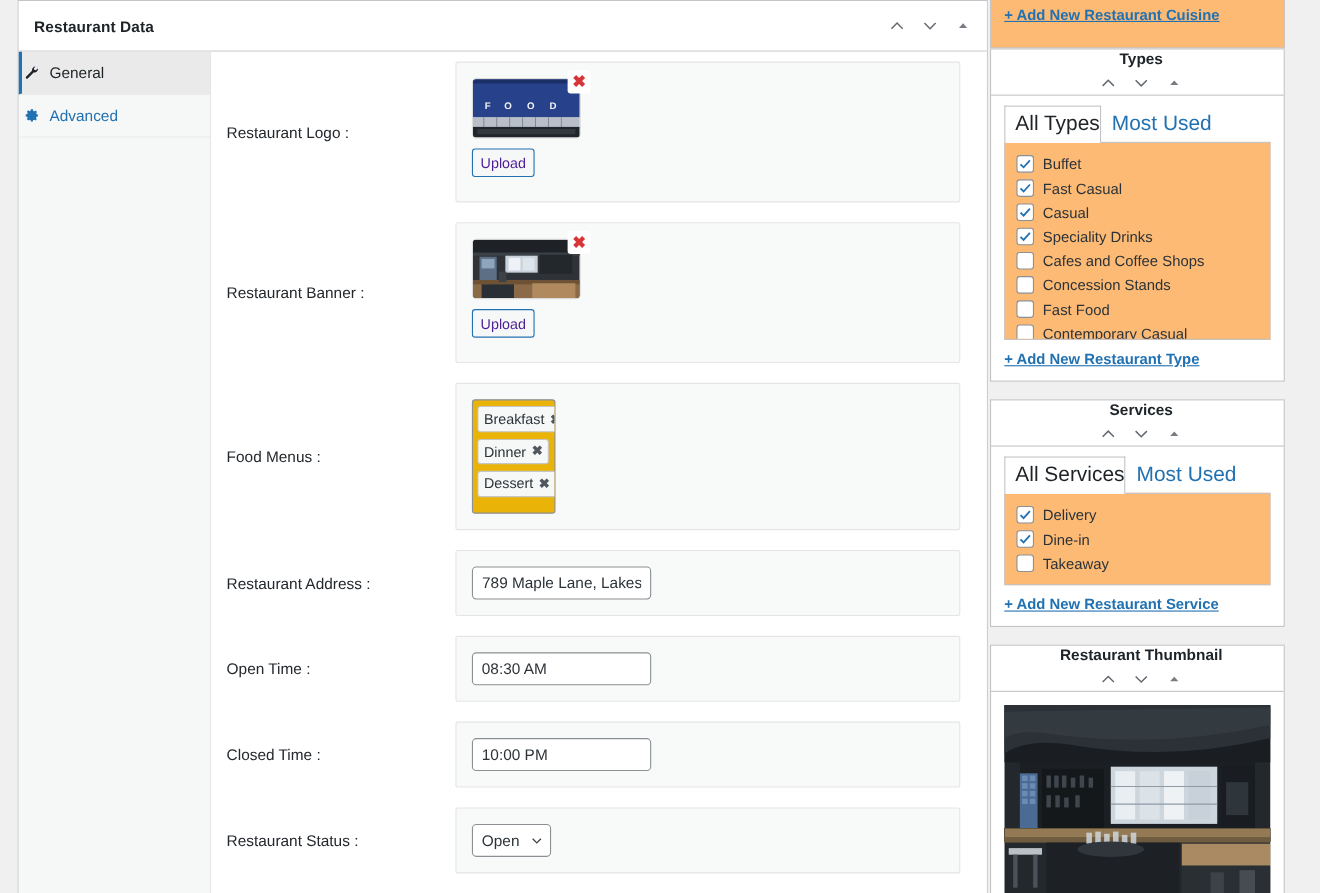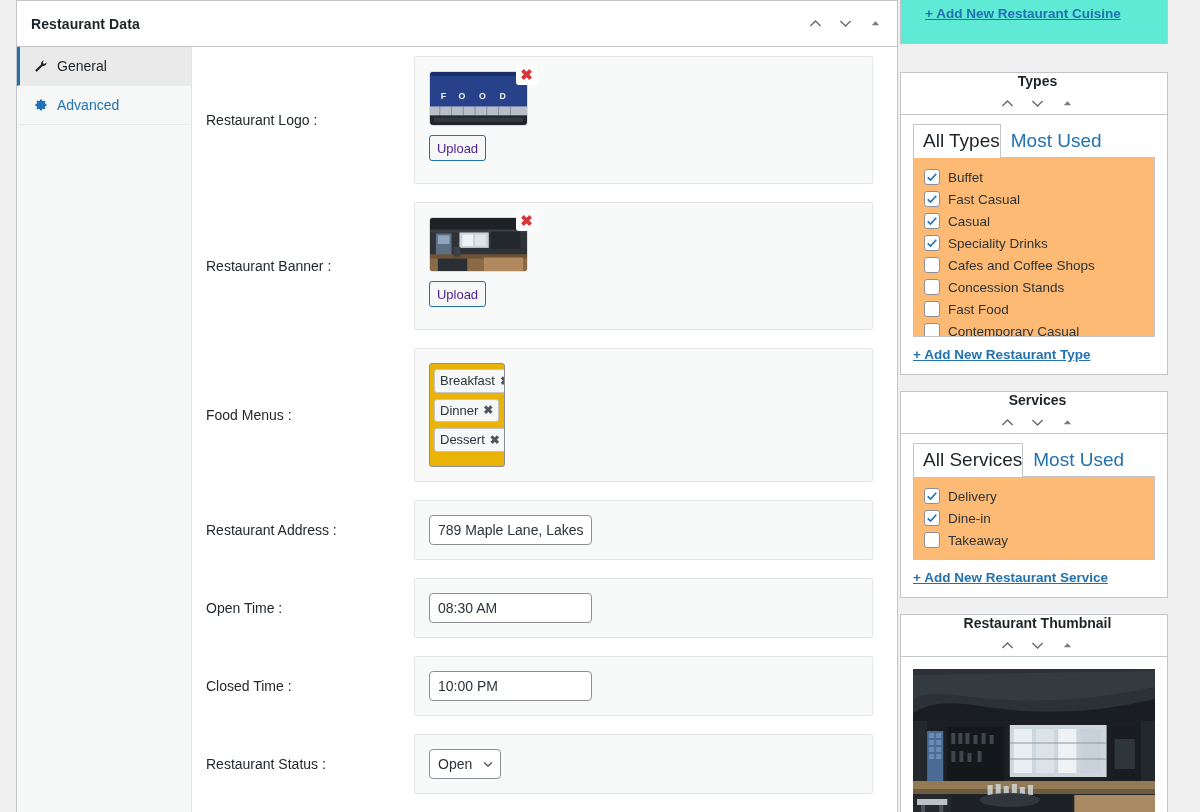--- a/index.html
+++ b/index.html
@@ -46,21 +46,21 @@
   
   .tabs {
     width: 175px;
     background: #f6f7f7;
     border-right: 1px solid #e2e4e7;
     padding-top: 0;
   }
   .tab {
     display: flex; align-items: center; gap: 9px;
     height: 39px;
-    padding: 0 12px 0 13px;
+    padding: 0 12px 0 1px;
     font-size: 14px;
     color: #2271b1;
     cursor: pointer;
     border-bottom: 1px solid #eaeaea;
     border-left: 3px solid transparent;
     line-height: 1;
   }
   .tab.active {
     background: #eaeaea;
     color: #1d2327;
@@ -251,27 +251,27 @@
   .add-link {
     display: inline-block;
     margin-top: 10px;
     font-size: 13.5px;
     color: #2271b1;
     text-decoration: underline;
     cursor: pointer;
     font-weight: bold;
   }
   .cuisine-top {
-    background: #5eead4;
+    background: #fdba74;
     border: 1px solid #c3c4c7;
     border-top: none;
     height: 44px;
     display: flex; align-items: flex-start;
-    padding: 0 24px;
-    margin-bottom: 28px;
+    padding: 0 12px;
+    margin-bottom: 0;
   }
   .cuisine-top .add-link { margin-top: 6px; }
 
   .thumb-panel-body { padding: 12px; }
   .thumb-big {
     width: 100%;
     height: 175px;
     display: block;
     border: 0;
   }

